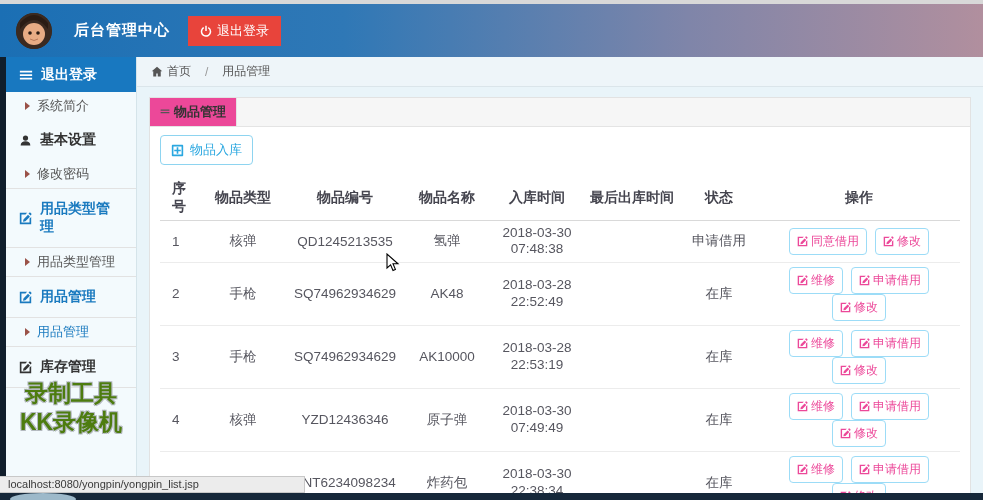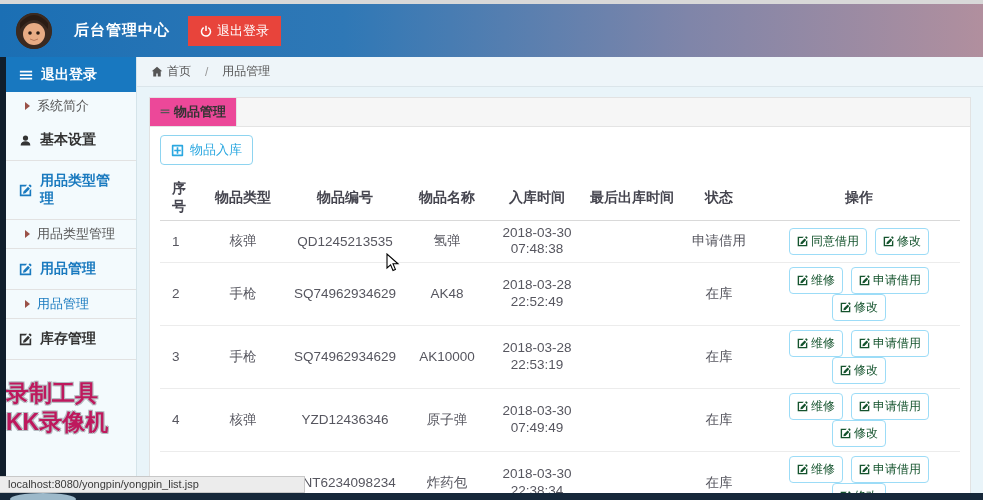--- a/index.html
+++ b/index.html
@@ -41,22 +41,22 @@
   .side-item.section.blue { color: #1a7abf; }
   .side-item.sub {
     display: flex; align-items: center; gap: 7px; padding: 5px 13px 5px 19px;
     font-size: 13px; color: #555;
   }
   .side-item.sub.blue { color: #1a7abf; }
   .side-item.divider { border-top: 1px solid #e2e2e2; }
   .side-item.last { border-bottom: 1px solid #e2e2e2; }
   .tri { width: 0; height: 0; border-left: 5px solid #9a5248; border-top: 4px solid transparent; border-bottom: 4px solid transparent; flex: none; }
   .watermark {
-    position: absolute; top: 322px; left: 0; width: 100%; 
-    font-size: 23px; font-weight: bold; line-height: 1.25; color: #be185d;
+    position: absolute; top: 322px; left: 0; width: 100%; text-align: center;
+    font-size: 23px; font-weight: bold; line-height: 1.25; color: #4d7c0f;
     text-shadow: -1px -1px 0 #b4bac0, 1px -1px 0 #b4bac0, -1px 1px 0 #b4bac0, 1px 1px 0 #b4bac0;
   }
 
   .main { position: absolute; left: 137px; top: 57px; right: 0; bottom: 7px; background: #e9f4f9; z-index: 1; }
   .breadcrumb {
     height: 30px; background: #eef5f9; border-bottom: 1px solid #dbe5ea;
     display: flex; align-items: center; gap: 14px; padding-left: 14px; font-size: 12px; color: #555;
   }
   .bc-sep { color: #999; }
   .bc-home { display: inline-flex; align-items: center; gap: 4px; color: #555; cursor: pointer; }
@@ -80,21 +80,21 @@
   }
   td {
     font-size: 13.5px; color: #56565f; padding: 4px 2px; height: 41px;
     border-bottom: 1px solid #ececec; text-align: center; vertical-align: middle;
   }
   th.col0, td.col0 { width: 40px; text-align: left; padding-left: 12px; }
   .col1 { width: 86px; } .col2 { width: 118px; } .col3 { width: 86px; }
   .col4 { width: 94px; } .col5 { width: 96px; } .col6 { width: 78px; }
   .time-line { line-height: 1.22; }
   .action-btn {
-    background: #fff; border: 1px solid #9cdcf7; color: #14532d; border-radius: 4px;
+    background: #fff; border: 1px solid #9cdcf7; color: #ec4899; border-radius: 4px;
     padding: 4px 7px; font-size: 12px; display: inline-flex; align-items: center; gap: 3px;
     cursor: pointer; margin: 0 4px; white-space: nowrap;
   }
   .statusbar {
     position: absolute; left: 0; bottom: 7px; height: 17px; width: 305px;
     background: #ececec; border: 1px solid #c8c8c8; border-left: none;
     font-size: 11px; color: #3a3a3a; line-height: 15px; padding: 0 8px; z-index: 8;
     white-space: nowrap; overflow: hidden;
   }
   .cursor { position: absolute; left: 386px; top: 253px; z-index: 9; }
@@ -146,20 +146,24 @@
     <span class="lbl">系统简介</span>
   </div>
         <div class="side-item section">
     <span class="ic icon-slot">
             <svg viewBox="0 0 16 16" width="13" height="13">
               <circle cx="8" cy="5" r="3.2" fill="currentColor"></circle>
               <path d="M2 14c0-3.3 2.7-5 6-5s6 1.7 6 5H2z" fill="currentColor"></path>
             </svg>
           </span>
     <span class="lbl">基本设置</span>
+  </div>
+        <div class="side-item sub">
+    <span class="tri"></span>
+    <span class="lbl">修改密码</span>
   </div>
         <div class="side-item section divider blue">
     <span class="ic icon-slot">
             <svg viewBox="0 0 16 16" width="13" height="13">
               <path fill="currentColor" d="M15.1 1.9l-1-1c-.4-.4-1-.4-1.4 0l-1 1 2.4 2.4 1-1c.4-.4.4-1 0-1.4zM5.5 9.1l-.6 3 3-.6 5.6-5.6-2.4-2.4-5.6 5.6z"></path>
               <path fill="currentColor" d="M13 8v5H3V3h5l2-2H1v14h14V6l-2 2z"></path>
             </svg>
           </span>
     <span class="lbl">用品类型管理</span>
   </div>

